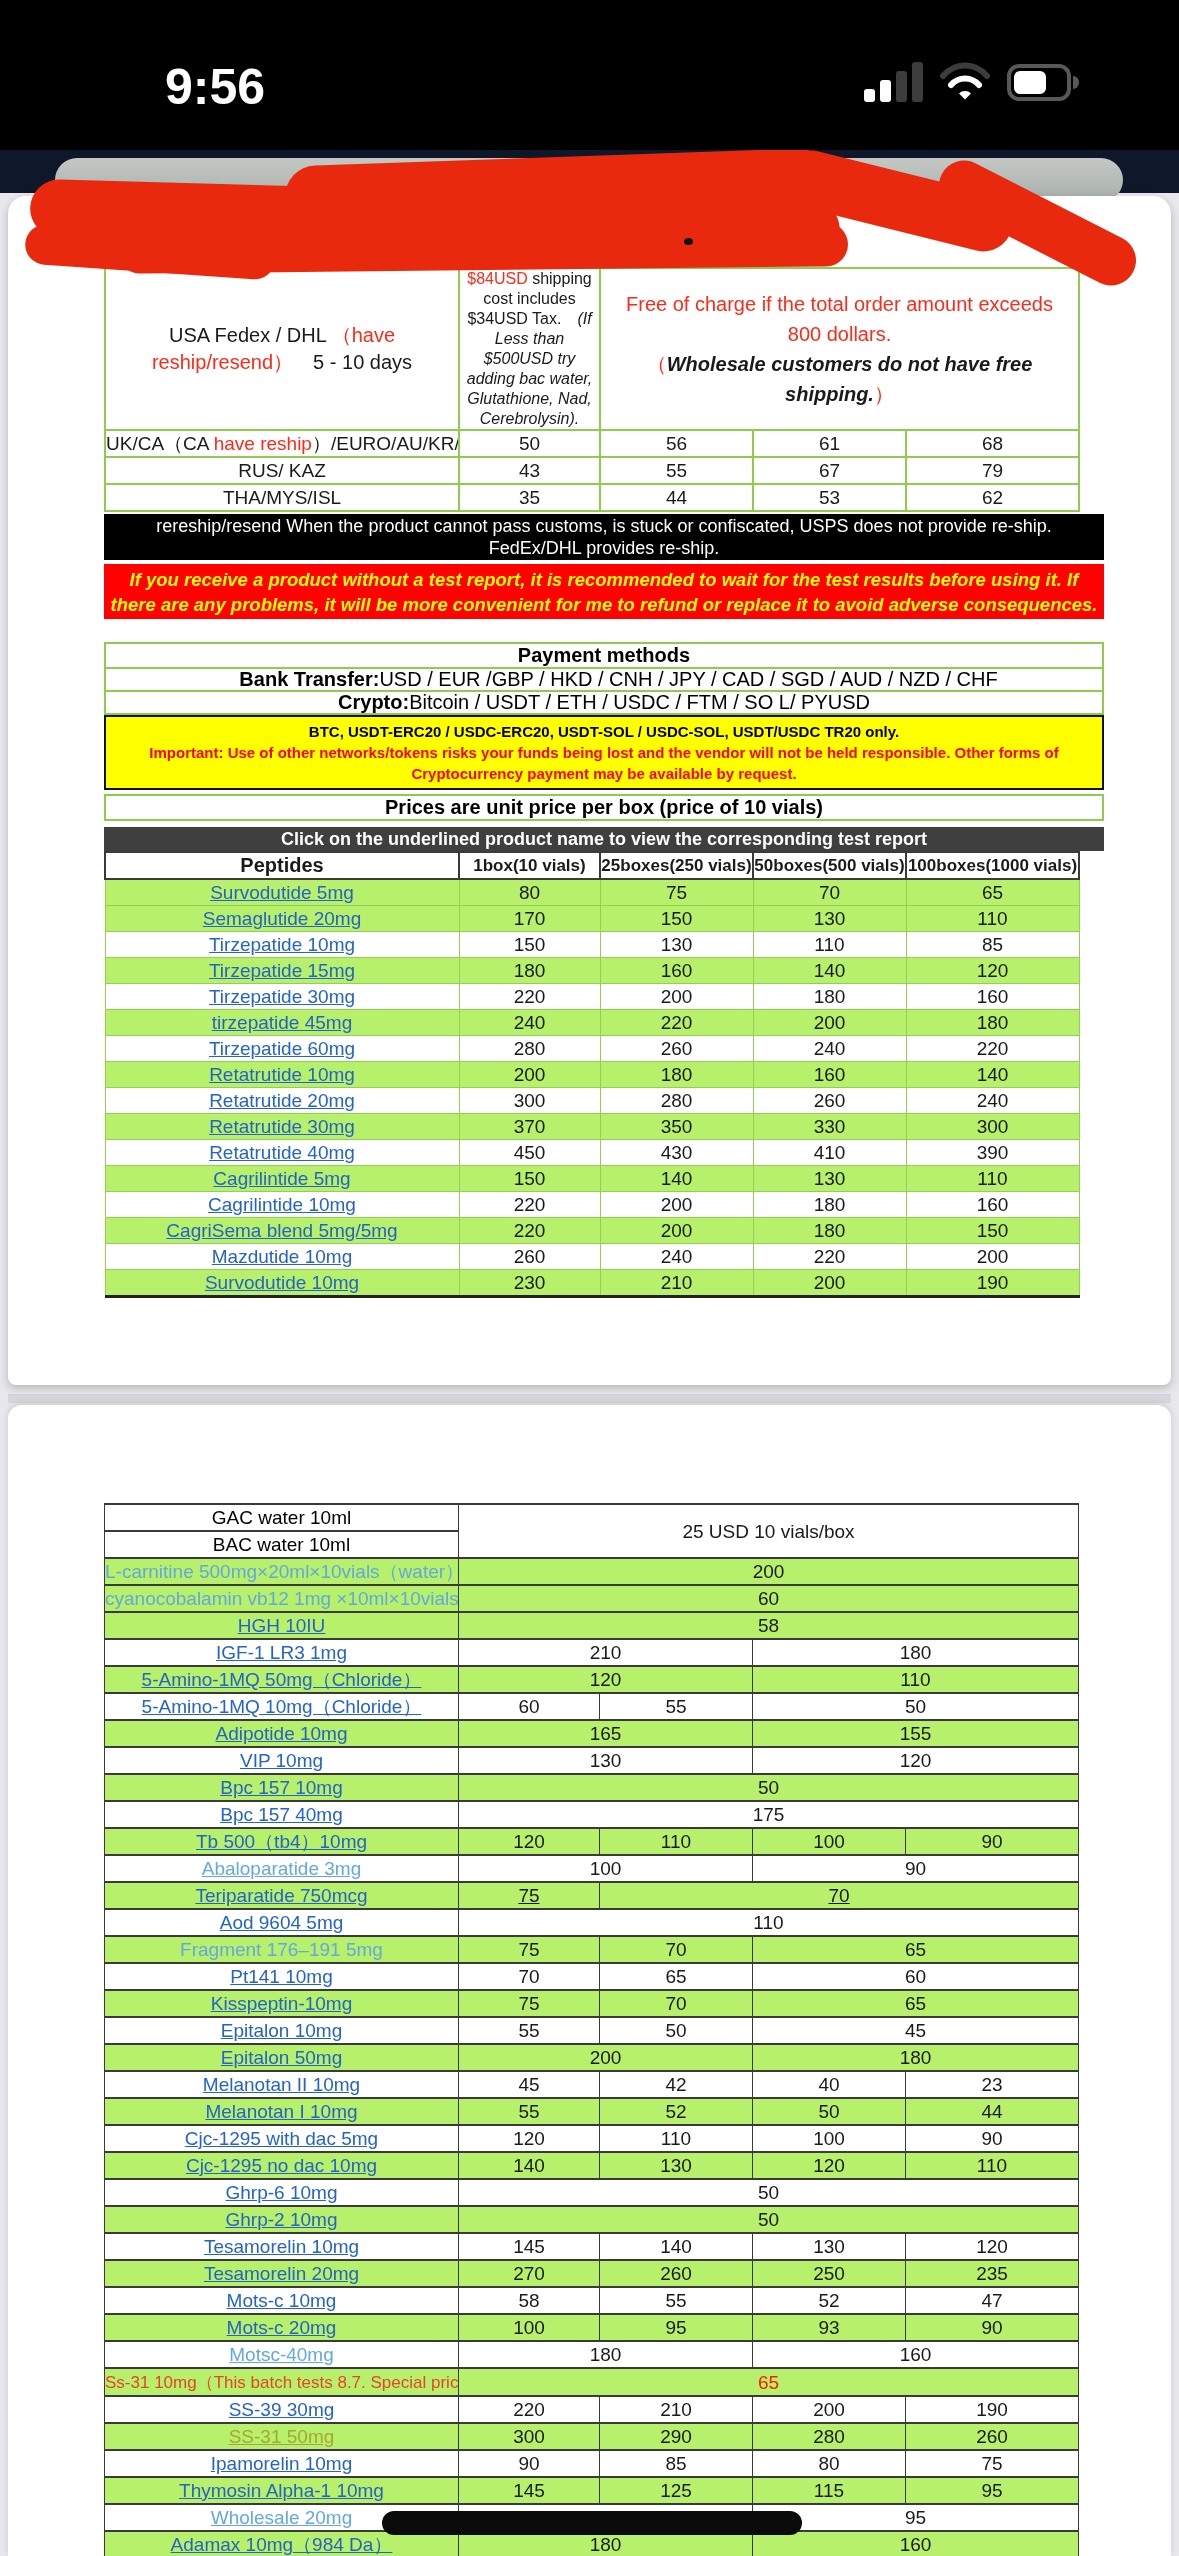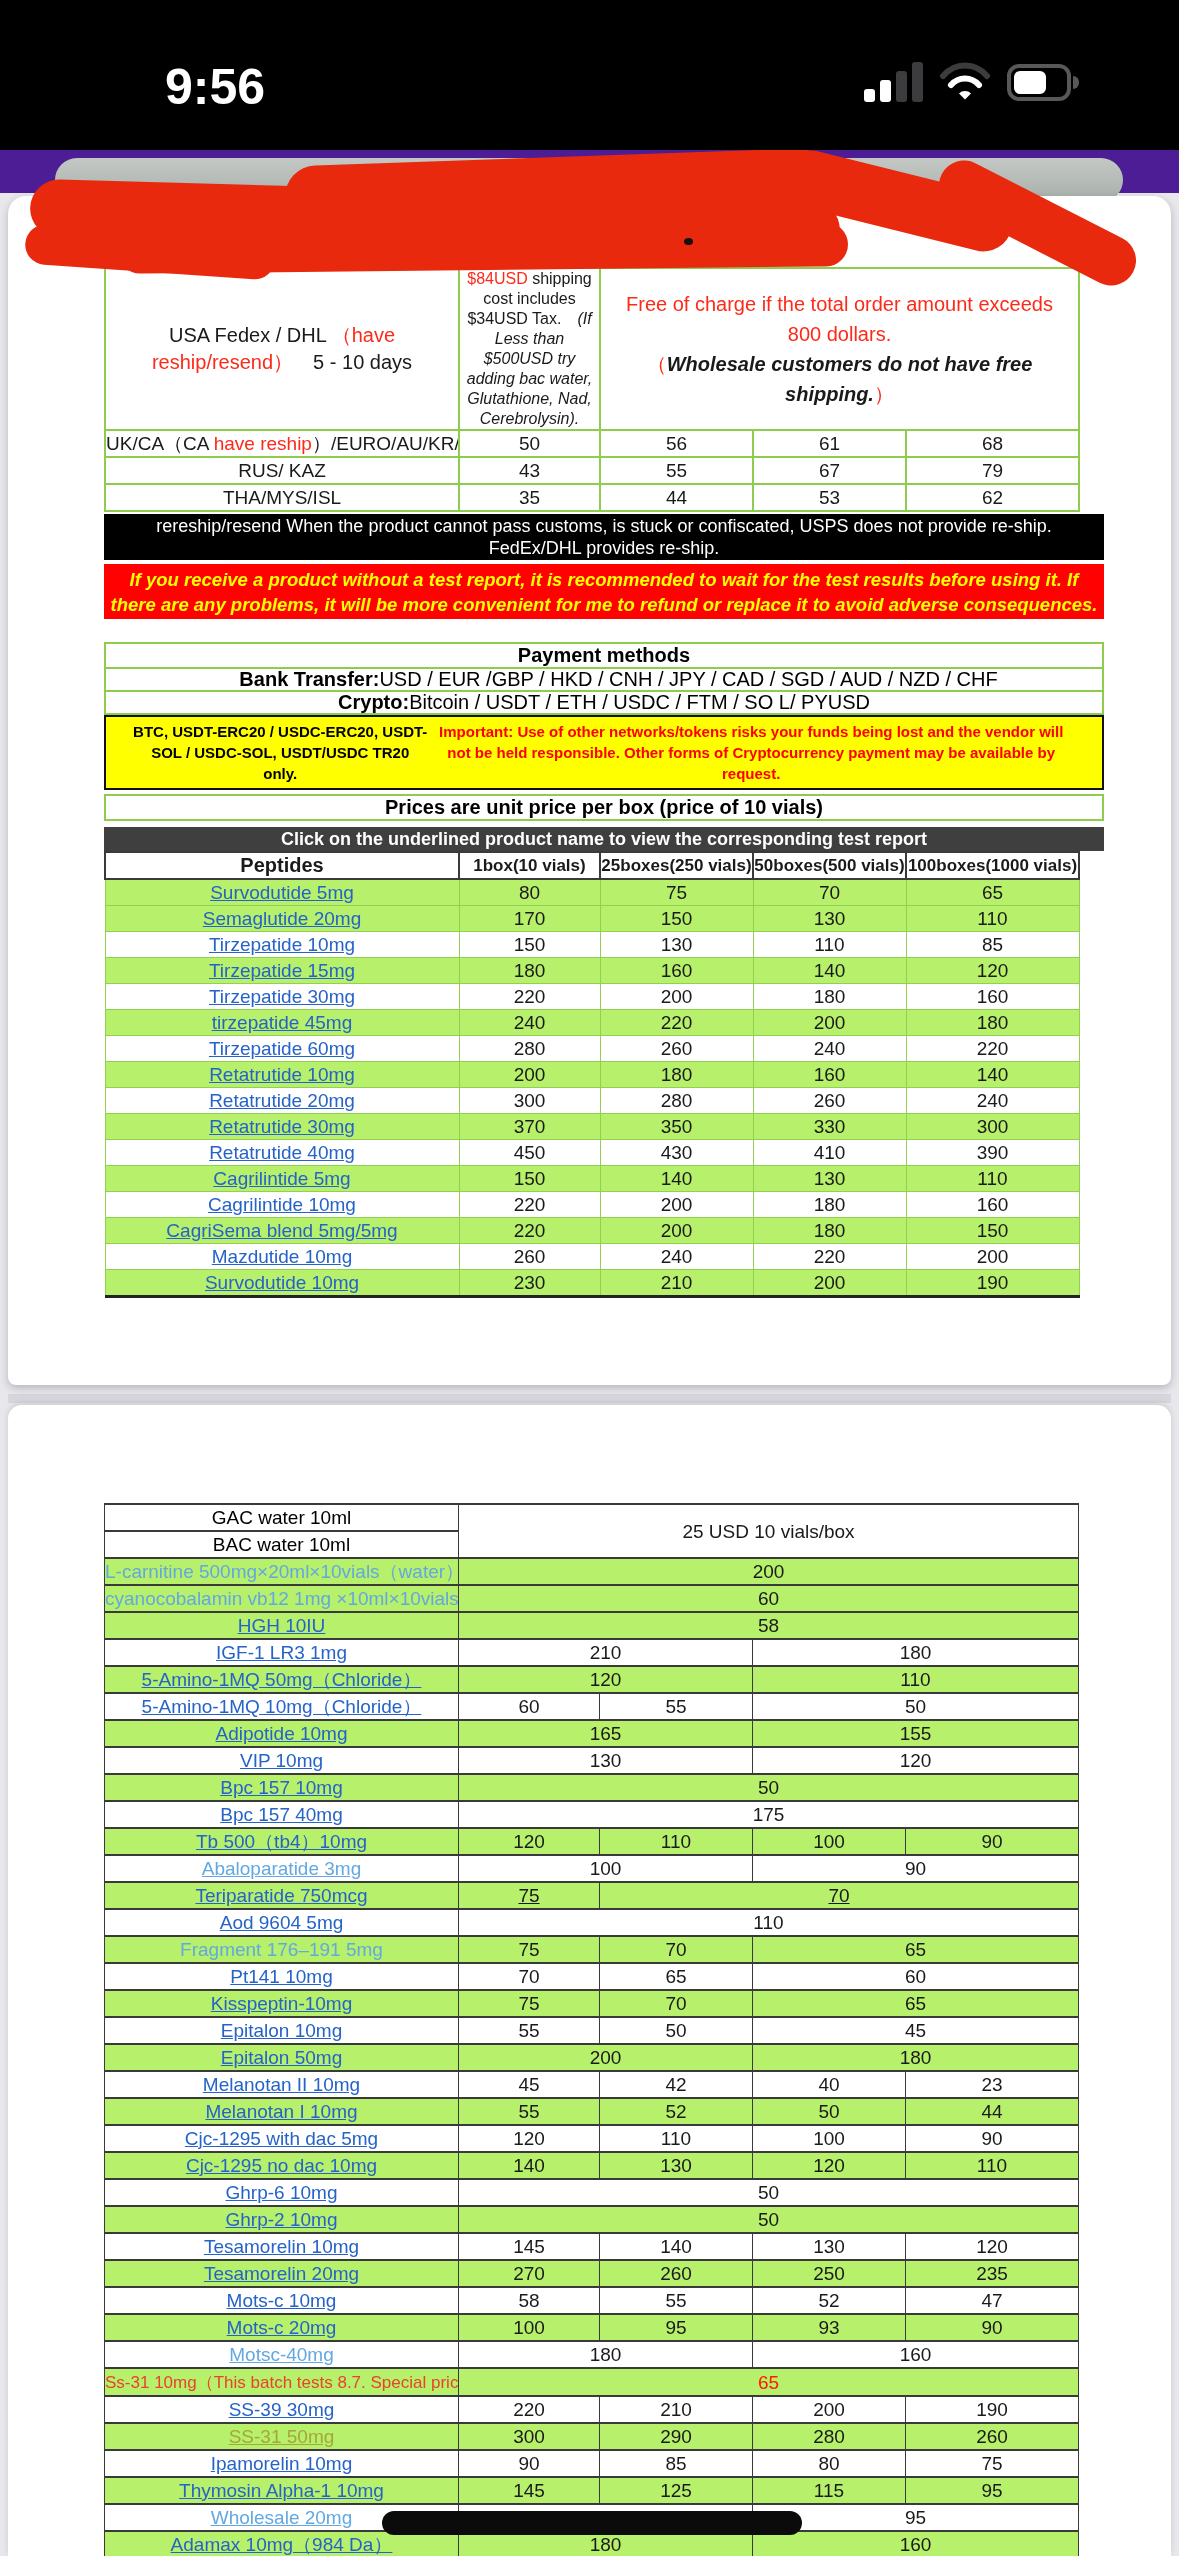--- a/index.html
+++ b/index.html
@@ -1,16 +1,16 @@
 <!DOCTYPE html>
 <html><head>
 <meta charset="utf-8">
 <style>
   html,body{margin:0;padding:0;background:#000;}
-  .phone{position:relative;width:1179px;height:2556px;background:#4c1d95;overflow:hidden;
+  .phone{position:relative;width:1179px;height:2556px;background:#0f172a;overflow:hidden;
          font-family:"Liberation Sans",sans-serif;}
   
   .statusbar{position:absolute;left:0;top:0;width:1179px;height:150px;background:#000;z-index:6;}
   .time{position:absolute;left:140px;top:58px;width:150px;text-align:center;color:#fff;
         font-size:50px;font-weight:700;letter-spacing:0px;}
   .sticons{position:absolute;right:100px;top:62px;display:flex;align-items:center;gap:16px;}
   .cellbars{display:flex;align-items:flex-end;gap:5px;height:40px;}
   .cellbars i{display:block;width:11px;border-radius:3px;}
   .cb1{height:13px;background:#fff;}
   .cb2{height:22px;background:#fff;}
@@ -62,21 +62,21 @@
   .blackbar{background:#000;color:#fff;height:46px;margin-top:2px;font-size:18px;line-height:22px;
             padding:0 8px;}
   .redbar{background:#fe0100;color:#ffff00;height:55px;margin-top:4px;font-weight:bold;font-style:italic;
           font-size:18.5px;line-height:25px;padding:0 4px;}
   .spacer23{height:23px;} .spacer2{height:2px;} .spacer3{height:3px;}
   .payrow{border:2px solid #8fcc4e;background:#fff;font-size:20px;}
   .pay1{height:27px;font-weight:bold;}
   .pay2{height:25px;margin-top:-2px;padding-left:29px;}
   .pay3{height:25px;margin-top:-2px;}
   .yellowbar{background:#ffff00;border:2px solid #111;height:75px;font-weight:bold;font-size:15px;
-             line-height:21px;padding:0 27px;white-space:normal;}
+             line-height:21px;padding:0 27px;white-space:normal;flex-direction:column;}
   .pricesrow{border:2px solid #8fcc4e;background:#fff;height:27px;font-weight:bold;font-size:20px;margin-top:2px;}
   .clickbar{background:#3f3f3f;color:#fff;height:24px;font-weight:bold;font-size:18px;margin-top:3px;}
   
   .t1 td{border:1px solid #93cf50;}
   .t1 thead th{border:2px solid #3a3a3a;background:#fff;font-weight:bold;font-size:17px;}
   .t1 thead th.pep{font-size:20px;}
   .t1{border-bottom:3px solid #222;}
   
   .t2 td{border:1px solid #3a3a3a;border-top-width:2px;border-bottom-width:2px;}
   .t2 .watername{color:#000;}

